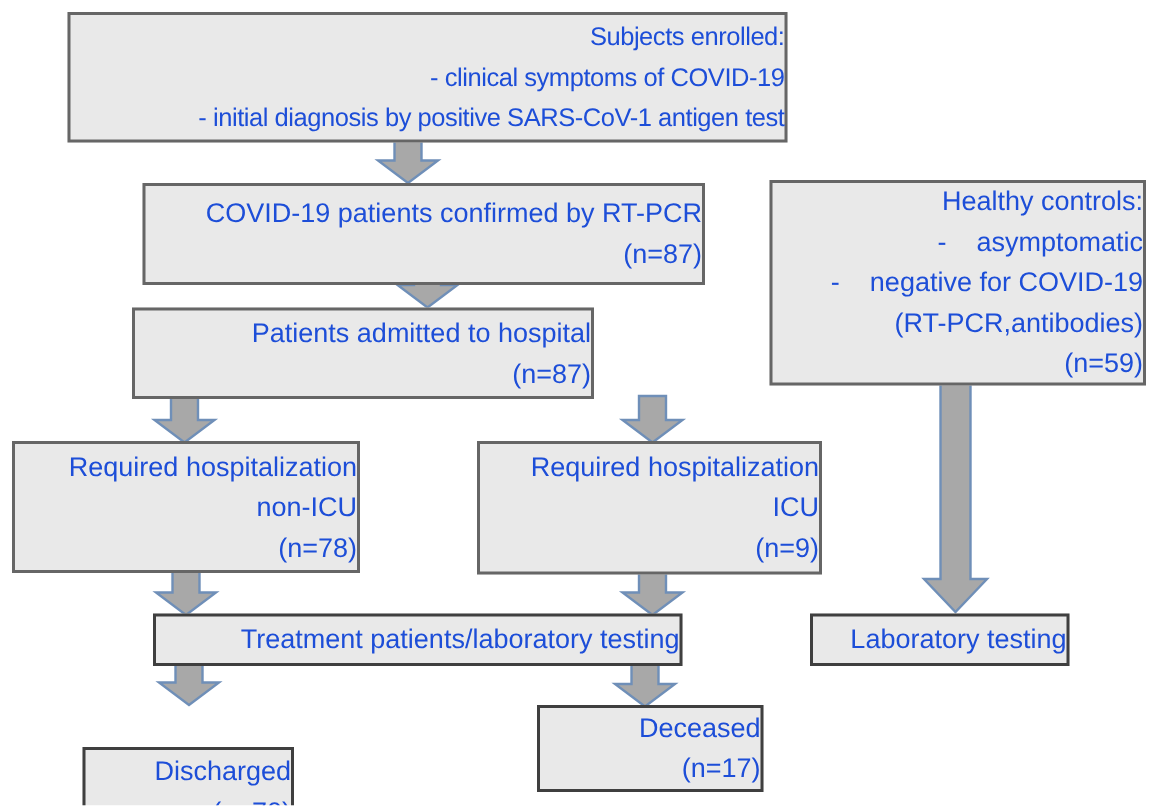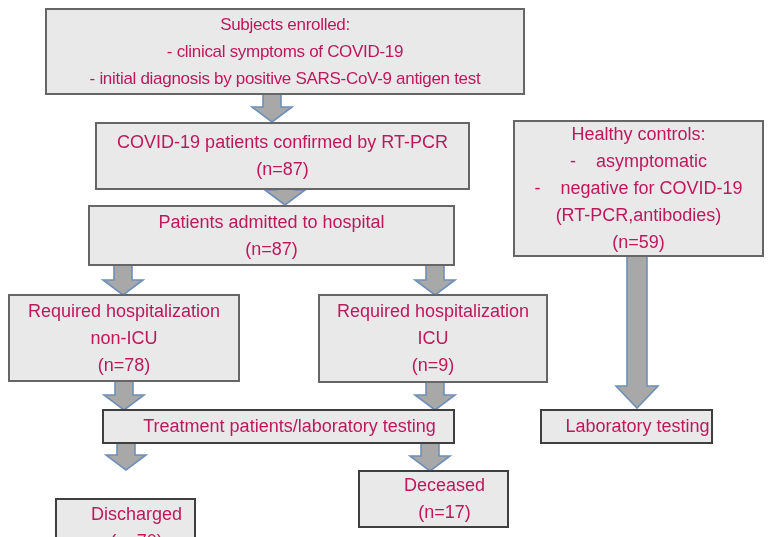--- a/index.html
+++ b/index.html
@@ -9,23 +9,23 @@
     background:#ffffff;
     font-family:"Liberation Sans", sans-serif;
     overflow:hidden;
   }
   .arrow-layer{position:absolute;left:0;top:0;z-index:1;}
   .box{
     position:absolute;z-index:2;
     box-sizing:border-box;
     background:#e9e9e9;
     border:2px solid #666666;
-    color:#be185d;
+    color:#1d4ed8;
     display:flex;flex-direction:column;justify-content:center;align-items:center;
-    text-align:center;
+    text-align:right;
     font-size:18px;line-height:27px;
   }
   .box.dark{border-color:#3f3f3f;padding-left:22px;}
   .box.tight{font-size:17px;letter-spacing:-0.3px;}
   .line{white-space:pre;width:100%;}
   polygon.flow{fill:#a8a8a8;stroke:#6f8fb8;stroke-width:1.6;}
 </style>
 </head>
 <body>
 
@@ -39,37 +39,37 @@
     <polygon class="flow" points="115,380 133,380 133,395 144,395 124,410 104,395 115,395"></polygon>
     <polygon class="flow" points="426,381 444,381 444,395 455,395 435,410 415,395 426,395"></polygon>
     <polygon class="flow" points="117,440 135,440 135,455 146,455 126,470 106,455 117,455"></polygon>
     <polygon class="flow" points="421,440 439,440 439,456 450,456 430,471 410,456 421,456"></polygon>
     <polygon class="flow" points="627,255 647,255 647,386 658,386 637,408 616,386 627,386"></polygon>
   </svg>
 
   <div class="box tight" style="left:45px;top:8px;width:480px;height:87px;">
     <div class="line">Subjects enrolled:</div>
     <div class="line">- clinical symptoms of COVID-19</div>
-    <div class="line">- initial diagnosis by positive SARS-CoV-9 antigen test</div>
+    <div class="line">- initial diagnosis by positive SARS-CoV-1 antigen test</div>
   </div>
 
   <div class="box" style="left:95px;top:122px;width:375px;height:68px;">
     <div class="line">COVID-19 patients confirmed by RT-PCR</div>
     <div class="line">(n=87)</div>
   </div>
 
   <div class="box" style="left:513px;top:120px;width:251px;height:137px;">
     <div class="line">Healthy controls:</div>
     <div class="line">-&nbsp;&nbsp;&nbsp;&nbsp;asymptomatic</div>
     <div class="line">-&nbsp;&nbsp;&nbsp;&nbsp;negative for COVID-19</div>
     <div class="line">(RT-PCR,antibodies)</div>
     <div class="line">(n=59)</div>
   </div>
 
-  <div class="box" style="left:88px;top:205px;width:367px;height:61px;">
+  <div class="box" style="left:88px;top:205px;width:308px;height:61px;">
     <div class="line">Patients admitted to hospital</div>
     <div class="line">(n=87)</div>
   </div>
 
   <div class="box" style="left:8px;top:294px;width:232px;height:88px;">
     <div class="line">Required hospitalization</div>
     <div class="line">non-ICU</div>
     <div class="line">(n=78)</div>
   </div>
 

